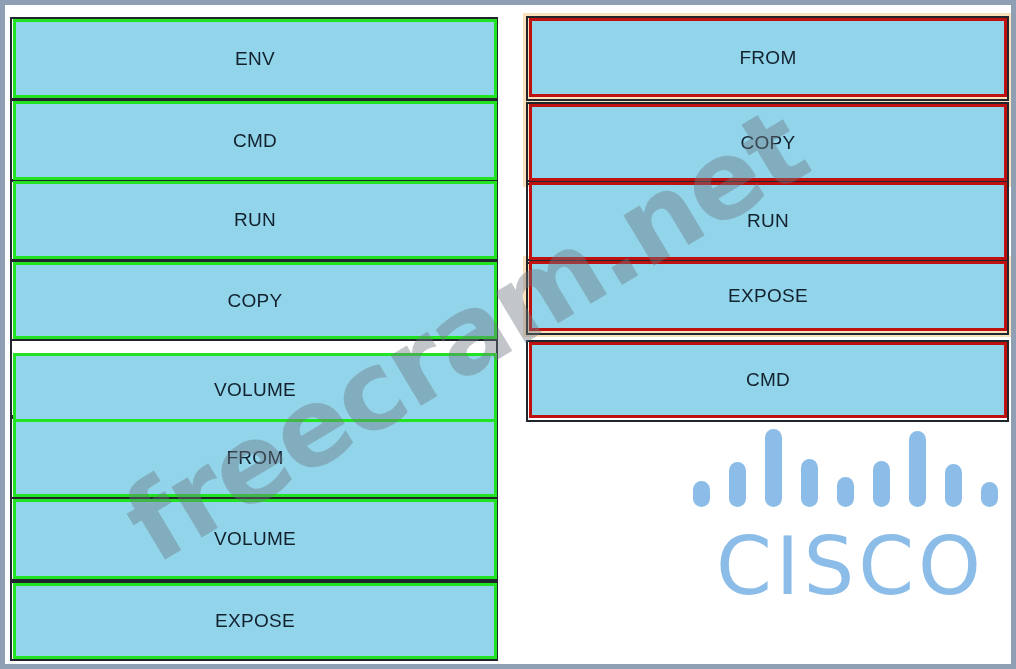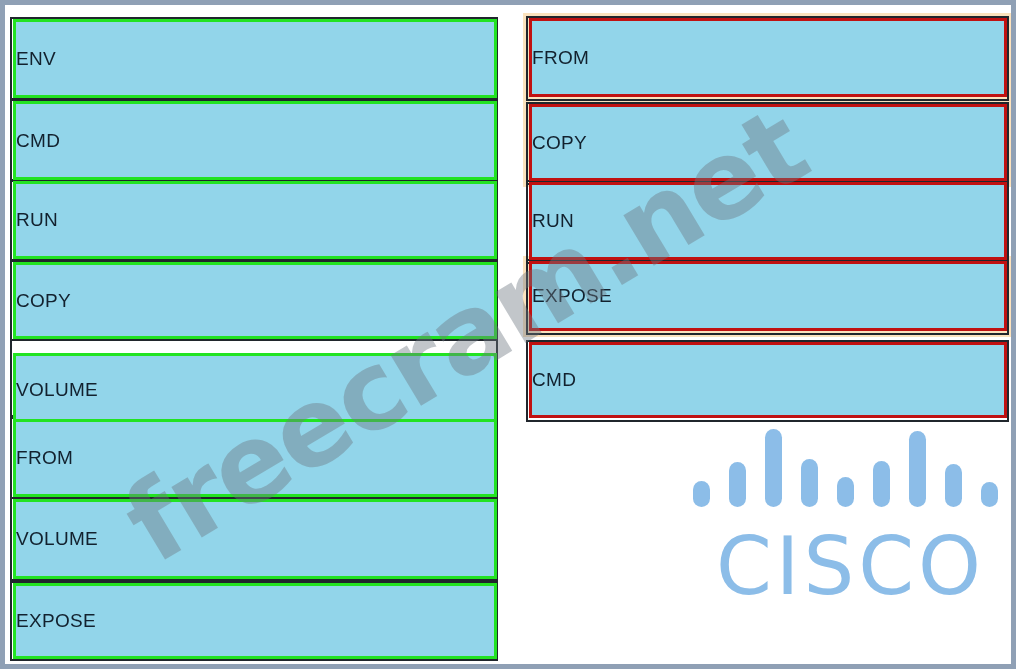--- a/index.html
+++ b/index.html
@@ -17,20 +17,21 @@
     border: 5px solid #8fa0b5;
     font-family: "Liberation Sans", sans-serif;
   }
   
   .dbox {
     position: absolute;
     box-sizing: border-box;
     background: #92d5ea;
     display: flex;
     align-items: center;
+    justify-content: center;
     color: #12212e;
     font-size: 19px;
     font-family: "Liberation Sans", sans-serif;
     letter-spacing: 0.3px;
     z-index: 3;
   }
   
   .frame {
     position: absolute;
     box-sizing: border-box;

